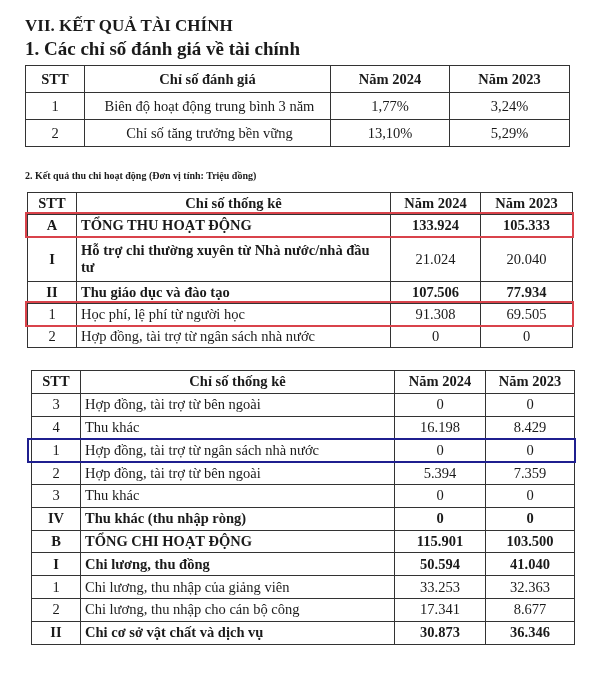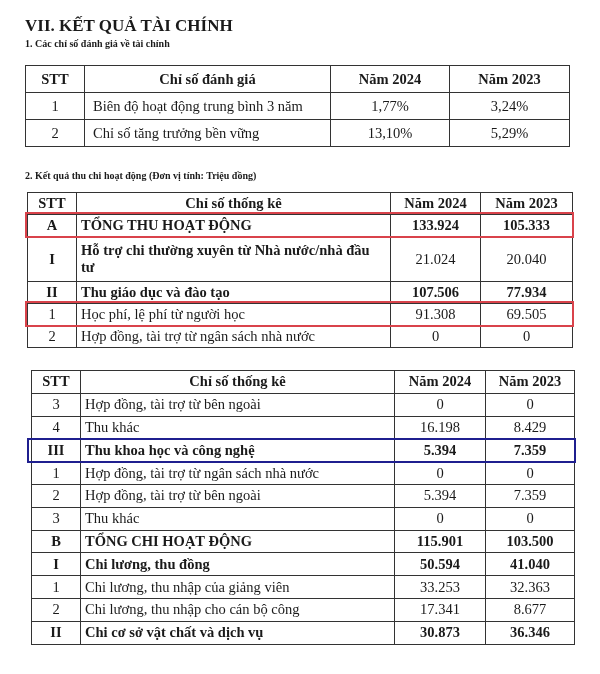--- a/index.html
+++ b/index.html
@@ -5,38 +5,38 @@
     html, body { margin: 0; padding: 0; background: #ffffff; }
     body {
       width: 600px; height: 674px; position: relative; overflow: hidden;
       font-family: "Liberation Serif", "DejaVu Serif", serif;
       color: #1a1a1a;
     }
     .heading {
       position: absolute; left: 25px; font-weight: bold; white-space: nowrap;
     }
     .h-main { top: 16px; font-size: 17px; }
-    .h-sub1 { top: 38px; font-size: 10px; }
+    .h-sub1 { top: 38px; font-size: 19px; }
     .h-sub2 { top: 170px; font-size: 10px; }
 
     table.doc {
       position: absolute; border-collapse: collapse; table-layout: fixed;
       font-size: 14.5px;
     }
     table.doc td, table.doc th {
       border: 1px solid #333; padding: 0 4px; line-height: 17px; vertical-align: middle;
     }
     table.doc th { font-weight: bold; }
     td.c { text-align: center; }
     td.l { text-align: left; }
     tr.bold td { font-weight: bold; }
 
     #t1 { left: 25px; top: 65px; width: 544px; }
     #t1 tr { height: 27px; }
-    #t1 td.l { padding-left: 8px; }
+    #t1 td.l { padding-left: 8px; text-align: center; }
 
     #t2 { left: 27px; top: 192px; width: 545px; }
     #t2 tr { height: 22px; }
     #t2 tr.tall { height: 45px; }
 
     #t3 { left: 31px; top: 370px; width: 543px; }
     #t3 tr { height: 22.8px; }
 
     .hl {
       position: absolute; border-style: solid; box-sizing: border-box; pointer-events: none;
@@ -145,41 +145,41 @@
     <td class="l">Hợp đồng, tài trợ từ bên ngoài</td>
     <td class="c">0</td>
     <td class="c">0</td>
   </tr>
   <tr>
     <td class="c">4</td>
     <td class="l">Thu khác</td>
     <td class="c">16.198</td>
     <td class="c">8.429</td>
   </tr>
-  <tr class="bold">
-    <td class="c">III</td>
-    <td class="l">Thu khoa học và công nghệ</td>
-    <td class="c">5.394</td>
-    <td class="c">7.359</td>
-  </tr>
   <tr>
     <td class="c">1</td>
     <td class="l">Hợp đồng, tài trợ từ ngân sách nhà nước</td>
     <td class="c">0</td>
     <td class="c">0</td>
   </tr>
   <tr>
     <td class="c">2</td>
     <td class="l">Hợp đồng, tài trợ từ bên ngoài</td>
     <td class="c">5.394</td>
     <td class="c">7.359</td>
   </tr>
   <tr>
     <td class="c">3</td>
     <td class="l">Thu khác</td>
+    <td class="c">0</td>
+    <td class="c">0</td>
+  </tr>
+  <tr class="bold">
+    <td class="c">IV</td>
+    <td class="l">Thu khác (thu nhập ròng)</td>
     <td class="c">0</td>
     <td class="c">0</td>
   </tr>
   <tr class="bold">
     <td class="c">B</td>
     <td class="l">TỔNG CHI HOẠT ĐỘNG</td>
     <td class="c">115.901</td>
     <td class="c">103.500</td>
   </tr>
   <tr class="bold">

